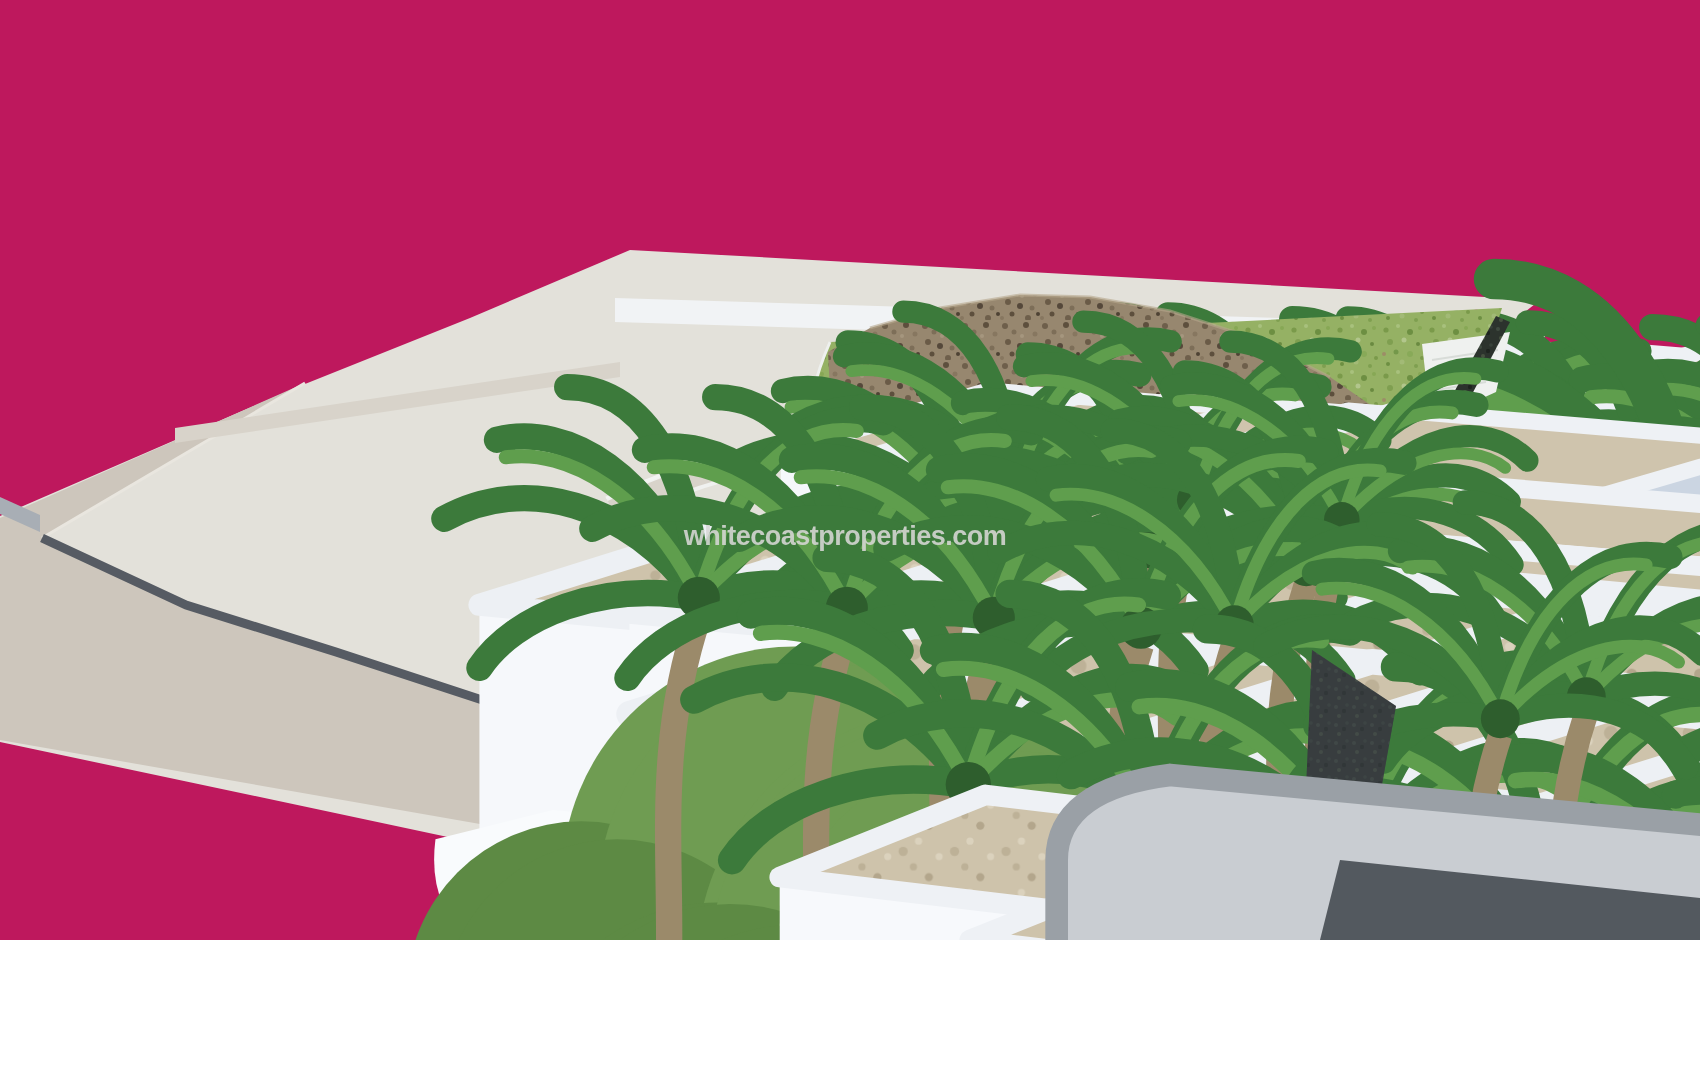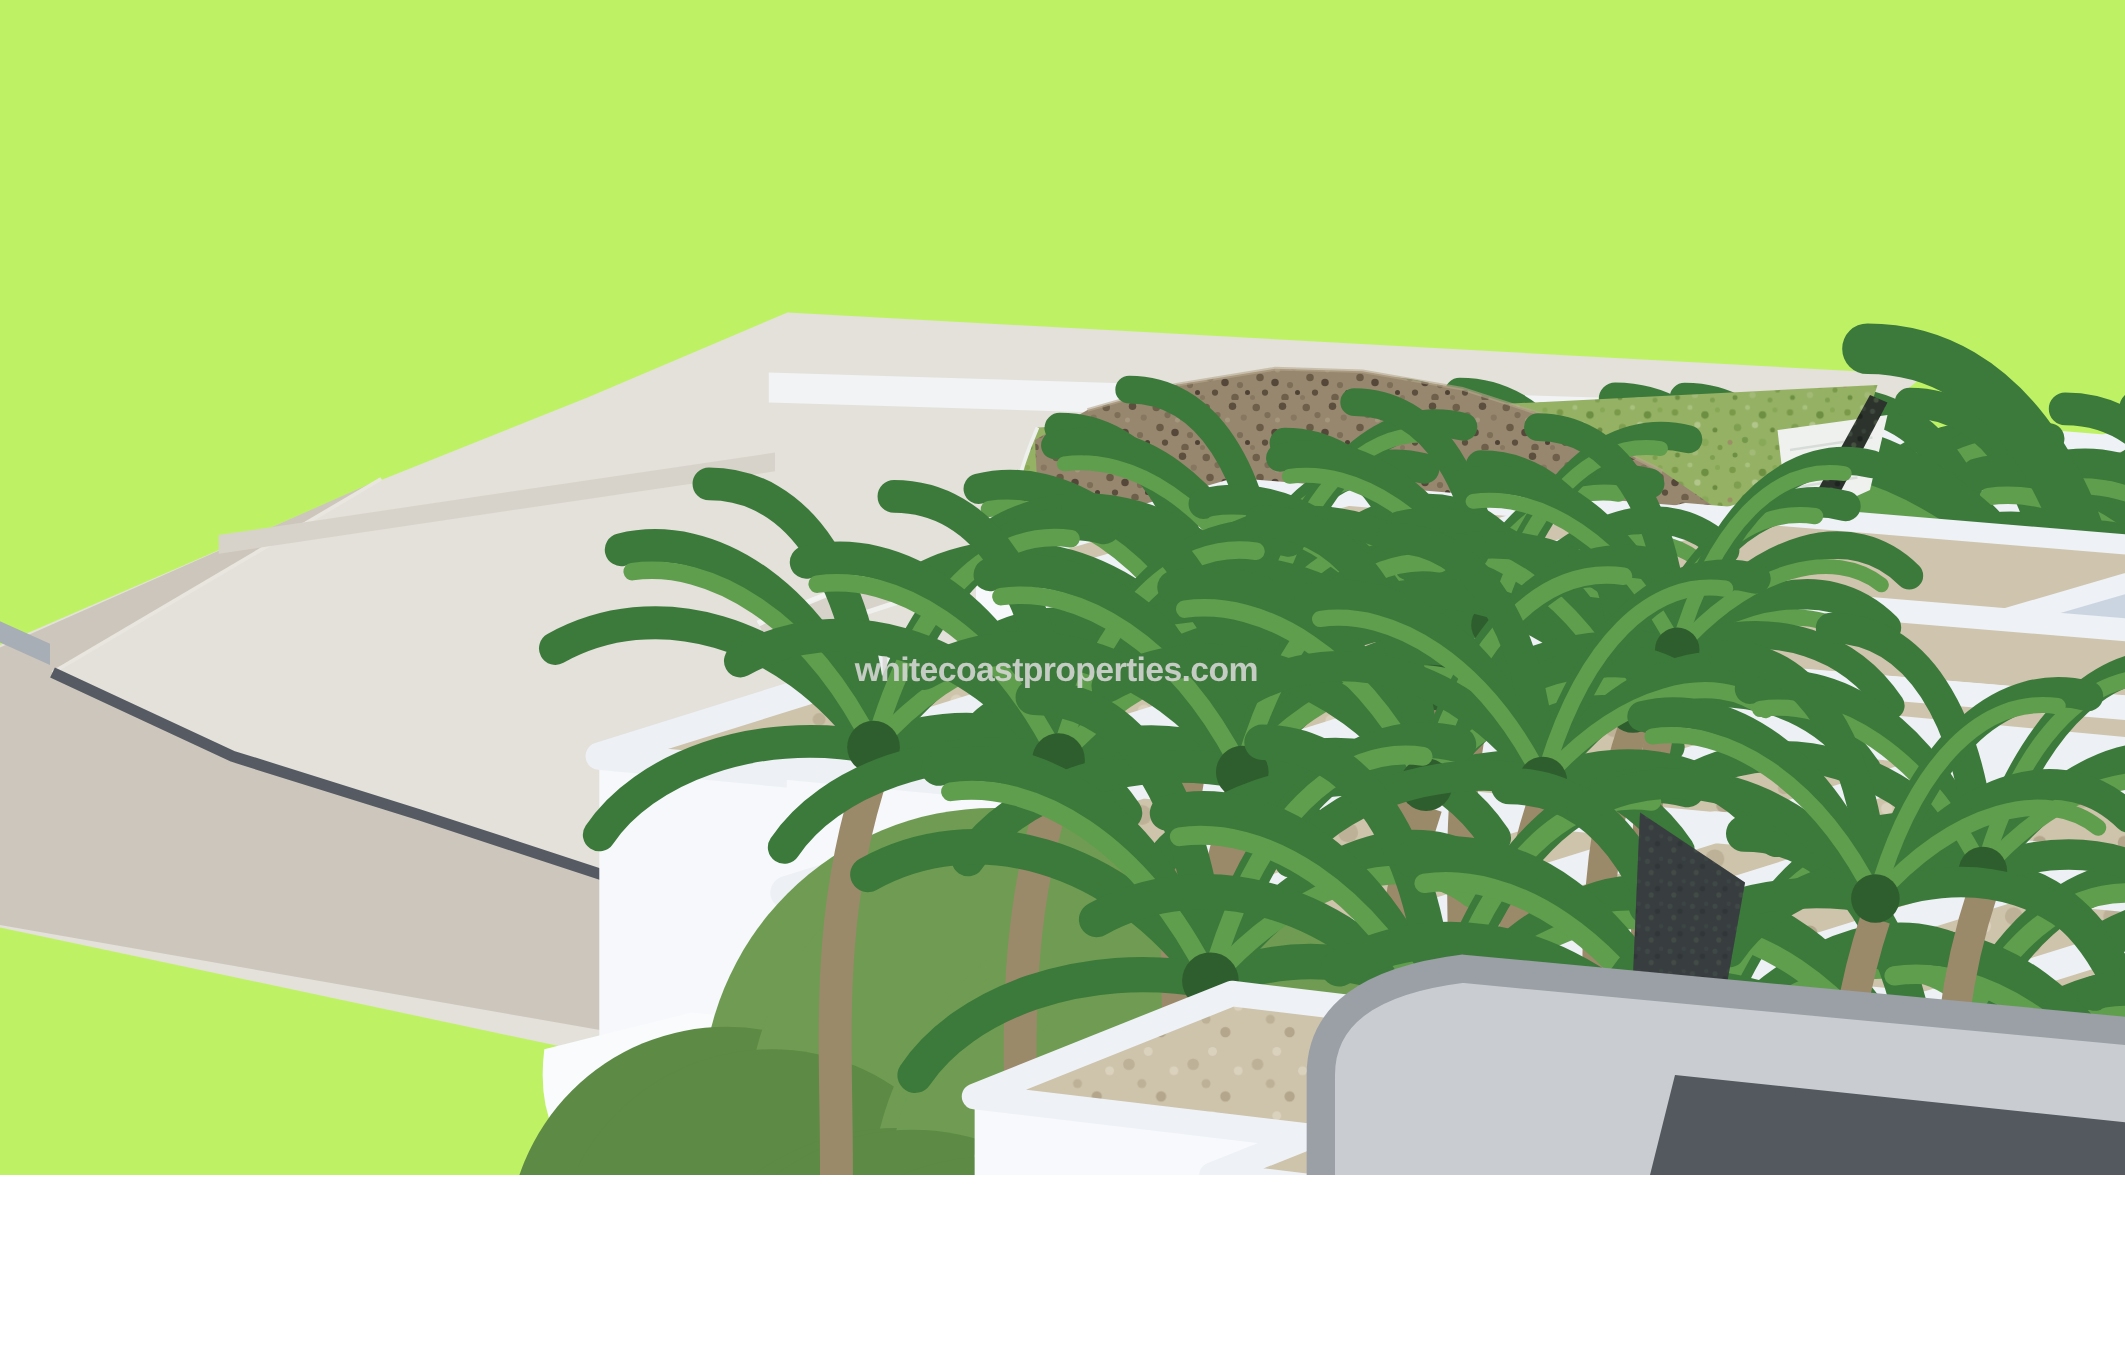--- a/index.html
+++ b/index.html
@@ -1,16 +1,16 @@
 <!DOCTYPE html>
 <html><head>
 <meta charset="utf-8">
 <style>
   html,body{margin:0;padding:0;background:#ffffff;}
-  .stage{position:relative;width:1700px;height:940px;overflow:hidden;background:#bef264;
+  .stage{position:relative;width:1700px;height:940px;overflow:hidden;background:#be185d;
          font-family:"Liberation Sans", sans-serif;}
   svg{position:absolute;left:0;top:0;display:block;}
   .watermark{font-family:"Liberation Sans", sans-serif;font-weight:bold;letter-spacing:-0.5px;}
 </style>
 </head>
 <body>
 
 <div class="stage">
 <svg width="1700" height="1080" viewBox="0 0 1700 1080" xmlns="http://www.w3.org/2000/svg" xmlns:xlink="http://www.w3.org/1999/xlink">
 

